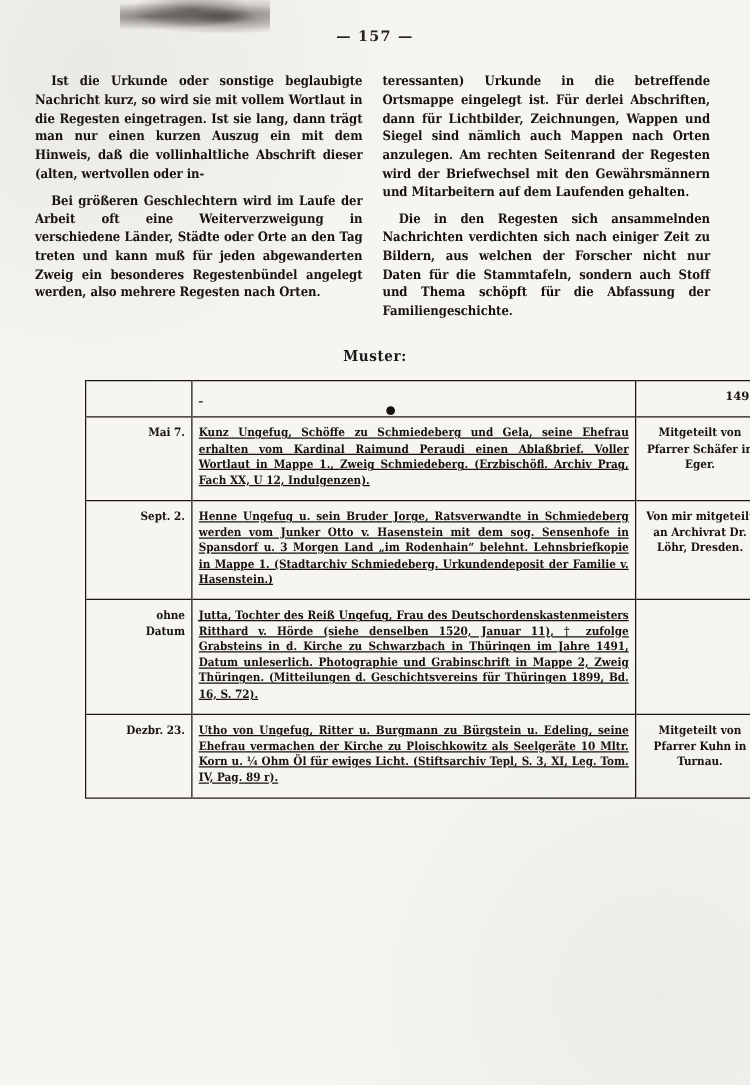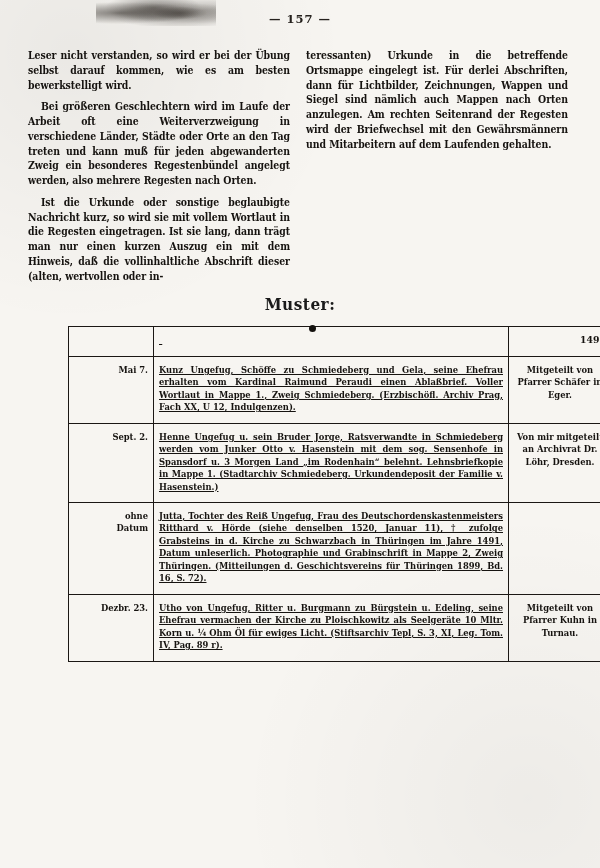--- a/index.html
+++ b/index.html
@@ -57,21 +57,21 @@
     top: 0;
     width: 552px;
     height: 868px;
   }
 
   
   .page-header {
     text-align: center;
     font-size: 11.5px;
     letter-spacing: 1px;
-    margin-top: 12px;
+    margin-top: 22px;
     font-family: "DejaVu Serif", serif;
     font-weight: bold;
     color: #25211d;
   }
 
   
   .columns {
     display: flex;
     gap: 16px;
     margin-top: 22px;
@@ -107,22 +107,22 @@
     top: 325px;
     width: 7px;
     height: 7px;
     border-radius: 50%;
     background: #14110e;
   }
 
   
   .muster {
     text-align: center;
-    margin-top: 4px;
-    font-size: 17px;
+    margin-top: 14px;
+    font-size: 12px;
     font-weight: bold;
     letter-spacing: 0.5px;
     font-family: "DejaVu Serif", serif;
   }
 
   
   .table-wrap {
     margin-top: 12px;
     padding: 0 4px;
   }
@@ -170,26 +170,26 @@
 <div class="page">
   <div class="smudge"></div>
   <div class="smudge2"></div>
 
   <div class="content">
 
     <div class="page-header">— 157 —</div>
 
     <div class="columns">
       <div class="col frak">
-        <p>Leser nicht verstanden, so wird er bei der Übung selbst darauf kommen, wie es am besten bewerkstelligt wird.</p>
+        <p class="indent">Ist die Urkunde oder sonstige beglaubigte Nachricht kurz, so wird sie mit vollem Wortlaut in die Regesten eingetragen. Ist sie lang, dann trägt man nur einen kurzen Auszug ein mit dem Hinweis, daß die vollinhaltliche Abschrift dieser (alten, wertvollen oder in-</p>
         <p class="indent">Bei größeren Geschlechtern wird im Laufe der Arbeit oft eine Weiterverzweigung in verschiedene Länder, Städte oder Orte an den Tag treten und kann muß für jeden abgewanderten Zweig ein besonderes Regestenbündel angelegt werden, also mehrere Regesten nach Orten.</p>
-        <p class="indent">Ist die Urkunde oder sonstige beglaubigte Nachricht kurz, so wird sie mit vollem Wortlaut in die Regesten eingetragen. Ist sie lang, dann trägt man nur einen kurzen Auszug ein mit dem Hinweis, daß die vollinhaltliche Abschrift dieser (alten, wertvollen oder in-</p>
       </div>
       <div class="col frak">
         <p>teressanten) Urkunde in die betreffende Ortsmappe eingelegt ist. Für derlei Abschriften, dann für Lichtbilder, Zeichnungen, Wappen und Siegel sind nämlich auch Mappen nach Orten anzulegen. Am rechten Seitenrand der Regesten wird der Briefwechsel mit den Gewährsmännern und Mitarbeitern auf dem Laufenden gehalten.</p>
+        <p class="indent">Die in den Regesten sich ansammelnden Nachrichten verdichten sich nach einiger Zeit zu Bildern, aus welchen der Forscher nicht nur Daten für die Stammtafeln, sondern auch Stoff und Thema schöpft für die Abfassung der Familiengeschichte.</p>
       </div>
     </div>
 
     <div class="muster frak">Muster:</div>
 
     <div class="table-wrap">
       <table class="register">
         <tbody>
           <tr class="first">
             <td class="c-date blankcell">&nbsp;</td>

